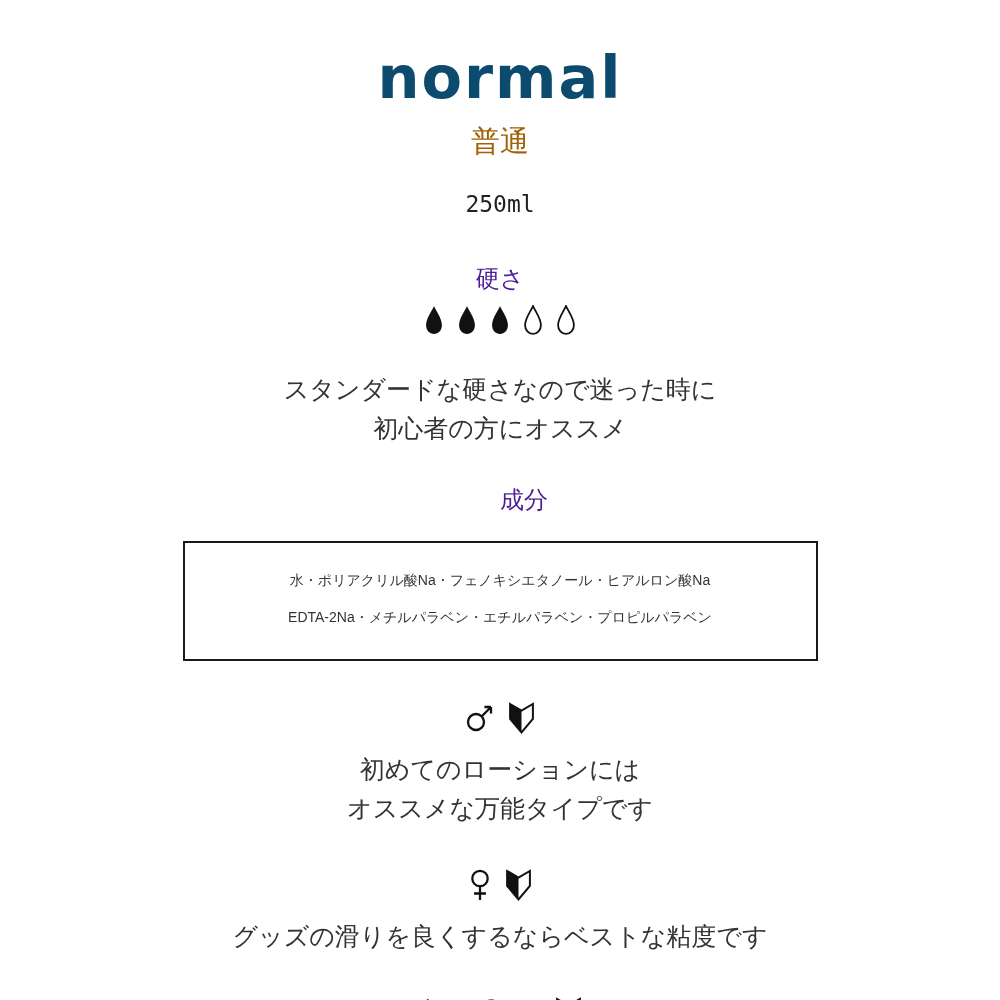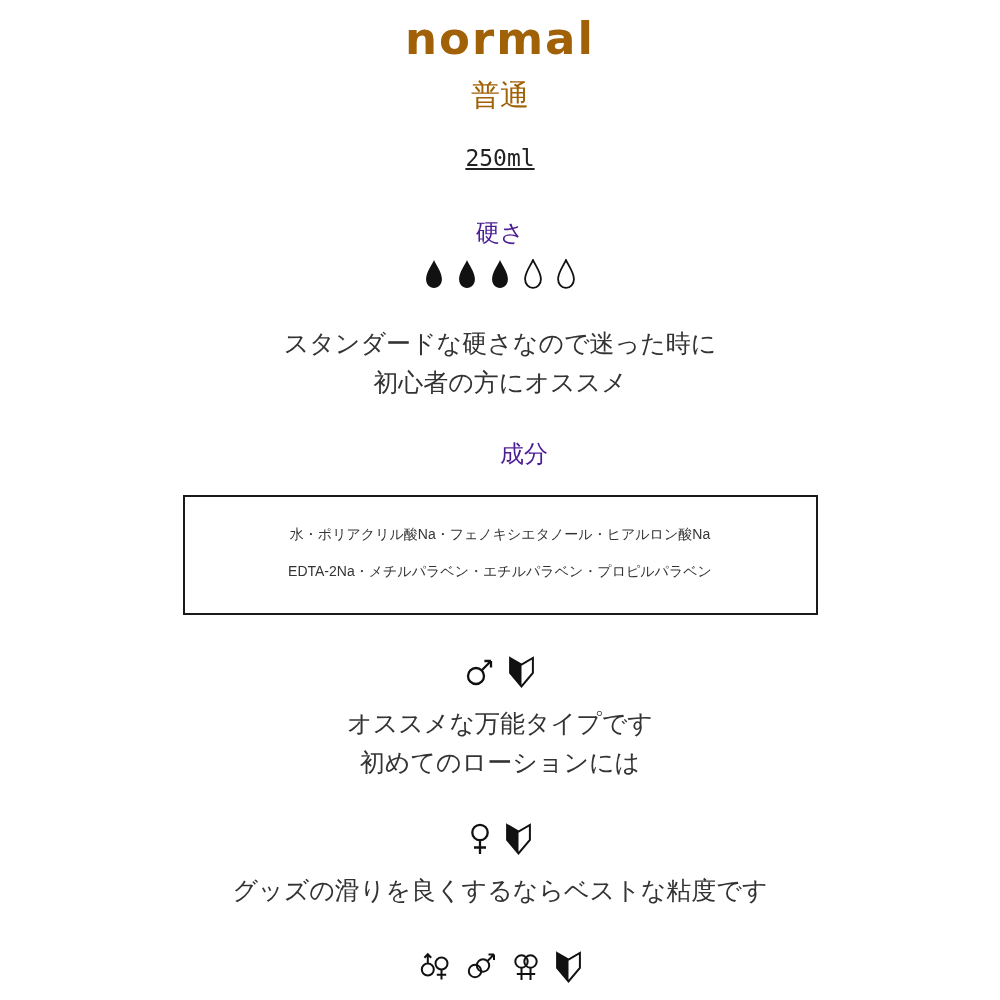--- a/index.html
+++ b/index.html
@@ -9,32 +9,32 @@
     background: #ffffff;
     font-family: "Liberation Sans", "DejaVu Sans", sans-serif;
     color: #333333;
     overflow: hidden;
   }
   .page { width: 1000px; text-align: center; padding-top: 16px; }
 
   .title {
     font-family: "DejaVu Sans", "Liberation Sans", sans-serif;
     font-weight: bold;
-    font-size: 45px;
+    font-size: 59px;
     line-height: 1;
     letter-spacing: 2px;
-    color: #a16207;
+    color: #0c4a6e;
+    margin-top: 32px;
   }
   .subtitle { font-size: 29px; margin-top: 15px; color: #a16207; }
   .volume {
     font-family: "DejaVu Sans Mono", "Liberation Mono", monospace;
     font-size: 23px;
     margin-top: 29px;
     color: #222222;
-    text-decoration: underline;
   }
 
   .section-label { font-size: 24px; color: #4c1d95; }
   .hardness-label { margin-top: 46px; }
 
   .droplets {
     margin-top: 9px;
     display: flex;
     justify-content: center;
     align-items: center;
@@ -156,22 +156,22 @@
   <div class="audience-section">
     <div class="icons-row">
       <svg class="icon-male">
           <use href="#sym-male"></use>
         </svg>
       <svg class="icon-beginner">
           <use href="#sym-beginner"></use>
         </svg>
     </div>
     <div class="body-text sec-text">
+      <div>初めてのローションには</div>
       <div>オススメな万能タイプです</div>
-      <div>初めてのローションには</div>
     </div>
   </div>
 
   <div class="audience-section">
     <div class="icons-row">
       <svg class="icon-female">
           <use href="#sym-female"></use>
         </svg>
       <svg class="icon-beginner">
           <use href="#sym-beginner"></use>

